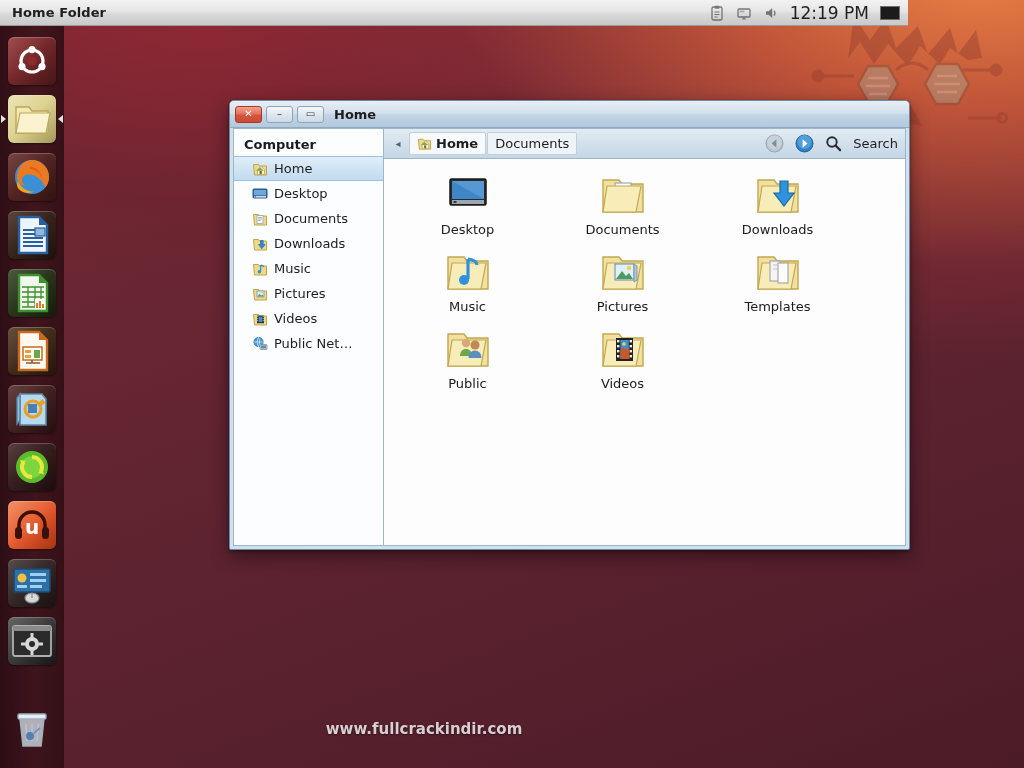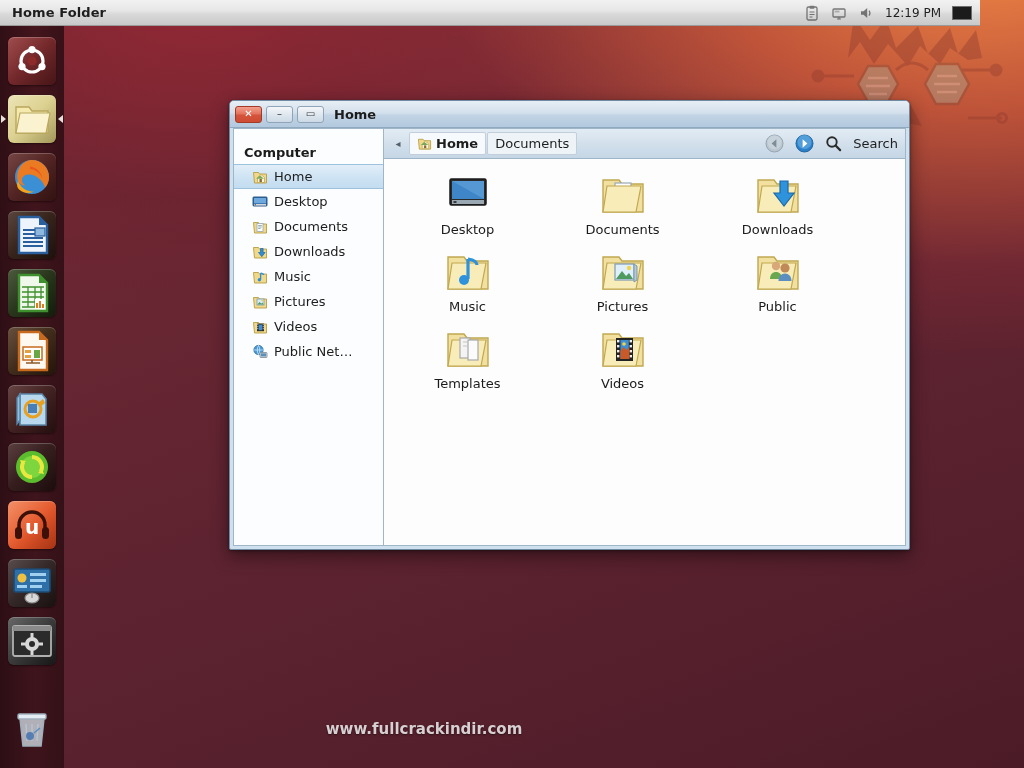--- a/index.html
+++ b/index.html
@@ -19,33 +19,33 @@
       radial-gradient(ellipse 700px 400px at 20% 0%, rgba(150,40,52,0.85) 0%, rgba(110,34,47,0.5) 50%, rgba(92,35,48,0) 75%),
       linear-gradient(160deg, #7d2b36 0%, #6a2733 26%, #5e2330 55%, #551f2c 80%, #4b1b27 100%);
   }
   .wall-art {
     position:absolute; right:-6px; top:14px; width:230px; height:140px;
     opacity:0.42; pointer-events:none;
   }
 
   
   #panel {
-    position:absolute; left:0; top:0; width:980px; height:26px;
+    position:absolute; left:0; top:0; width:908px; height:26px;
     background:linear-gradient(to bottom,#f2f2f2 0%,#e6e6e6 42%,#d8d8d8 58%,#c9c9c9 100%);
     border-bottom:1px solid #9a9a9a;
     display:flex; align-items:center; z-index:40;
   }
   #panel-title {
     font-weight:bold; font-size:13px; color:#1d1d1d; margin-left:12px;
     letter-spacing:0.1px;
   }
   #panel-right {
     margin-left:auto; display:flex; align-items:center; gap:11px; padding-right:8px;
   }
-  #panel-clock { font-size:12px; color:#1f1f1f; }
+  #panel-clock { font-size:17px; color:#1f1f1f; }
   .ind { width:16px; height:16px; display:block; opacity:0.65; }
   .sess-box {
     width:20px; height:14px; background:#1b1b1b; border:1px solid #6d6d6d;
   }
 
   
   #launcher {
     position:absolute; left:0; top:26px; width:64px; height:742px;
     background:linear-gradient(to right, rgba(40,12,18,0.90) 0%, rgba(58,18,25,0.86) 55%, rgba(48,15,21,0.92) 100%);
     z-index:30;
@@ -103,21 +103,20 @@
 
   #winbody { flex:1; display:flex; padding:3px; padding-top:0; gap:0; }
   #sidebar {
     width:150px; flex:0 0 150px; background:#fcfdfe;
     border:1px solid #9fb5c8; border-right:none;
     overflow:hidden; padding-top:5px;
   }
   .side-head {
     font-weight:bold; font-size:13px; color:#1b1b1b;
     padding:3px 0 4px 10px;
-    margin-top:8px;
   }
   .side-item {
     display:flex; align-items:center; gap:6px;
     padding:2px 6px 2px 18px; height:25px;
     font-size:13px; color:#1d1d1d; white-space:nowrap;
   }
   .side-item.sel {
     background:linear-gradient(to bottom,#e2eef8 0%,#cfe4f4 50%,#c3dcf0 100%);
     border-top:1px solid #9cc2de; border-bottom:1px solid #9cc2de;
     font-weight:normal;
@@ -595,39 +594,39 @@
             <circle cx="30" cy="20" r="2.2" fill="#f2d44c"></circle>
             <path d="M35 16l3 2v14l-3 2z" fill="#b8c8d4" stroke="#7d9ab0" stroke-width="1"></path>
           </svg>
           <span class="flabel">Pictures</span>
         </div>
 
         <div class="fitem">
           <svg class="ficon" viewBox="0 0 48 48">
             <path d="M4 9h16l3 4h21v28H4z" fill="#f2e0a0" stroke="#c0a850" stroke-width="1.4"></path>
             <path d="M8 15h34l-5 26H4z" fill="#f8edb8" stroke="#c0a850" stroke-width="1.2"></path>
+            <rect x="16" y="13" width="10" height="20" fill="#f4f4f4" stroke="#a8a8a8" stroke-width="1.2"></rect>
+            <rect x="24" y="15" width="10" height="20" fill="#fbfbfb" stroke="#a8a8a8" stroke-width="1.2"></rect>
+            <path d="M19 17h4M19 21h4" stroke="#c4c4c4" stroke-width="1.2"></path>
+          </svg>
+          <span class="flabel">Templates</span>
+        </div>
+
+        <div class="fitem">
+          <svg class="ficon" viewBox="0 0 48 48">
+            <path d="M4 9h16l3 4h21v28H4z" fill="#f2e0a0" stroke="#c0a850" stroke-width="1.4"></path>
+            <path d="M8 15h34l-5 26H4z" fill="#f8edb8" stroke="#c0a850" stroke-width="1.2"></path>
             <g>
               <circle cx="22" cy="18" r="4.2" fill="#d8a878"></circle>
               <path d="M16 31c0-4.4 2.7-7 6-7s6 2.6 6 7z" fill="#6aa84f"></path>
               <circle cx="31" cy="20" r="4.6" fill="#c08a58"></circle>
               <path d="M24.5 33c0-4.8 2.9-7.6 6.5-7.6s6.5 2.8 6.5 7.6z" fill="#5b8fc0"></path>
             </g>
           </svg>
           <span class="flabel">Public</span>
-        </div>
-
-        <div class="fitem">
-          <svg class="ficon" viewBox="0 0 48 48">
-            <path d="M4 9h16l3 4h21v28H4z" fill="#f2e0a0" stroke="#c0a850" stroke-width="1.4"></path>
-            <path d="M8 15h34l-5 26H4z" fill="#f8edb8" stroke="#c0a850" stroke-width="1.2"></path>
-            <rect x="16" y="13" width="10" height="20" fill="#f4f4f4" stroke="#a8a8a8" stroke-width="1.2"></rect>
-            <rect x="24" y="15" width="10" height="20" fill="#fbfbfb" stroke="#a8a8a8" stroke-width="1.2"></rect>
-            <path d="M19 17h4M19 21h4" stroke="#c4c4c4" stroke-width="1.2"></path>
-          </svg>
-          <span class="flabel">Templates</span>
         </div>
 
         <div class="fitem">
           <svg class="ficon" viewBox="0 0 48 48">
             <path d="M4 9h16l3 4h21v28H4z" fill="#f2e0a0" stroke="#c0a850" stroke-width="1.4"></path>
             <path d="M8 15h34l-5 26H4z" fill="#f8edb8" stroke="#c0a850" stroke-width="1.2"></path>
             <rect x="17" y="13" width="17" height="23" fill="#232323"></rect>
             <g fill="#f0f0f0">
               <rect x="18" y="15" width="2.4" height="2.4"></rect>
                 <rect x="18" y="20" width="2.4" height="2.4"></rect>

